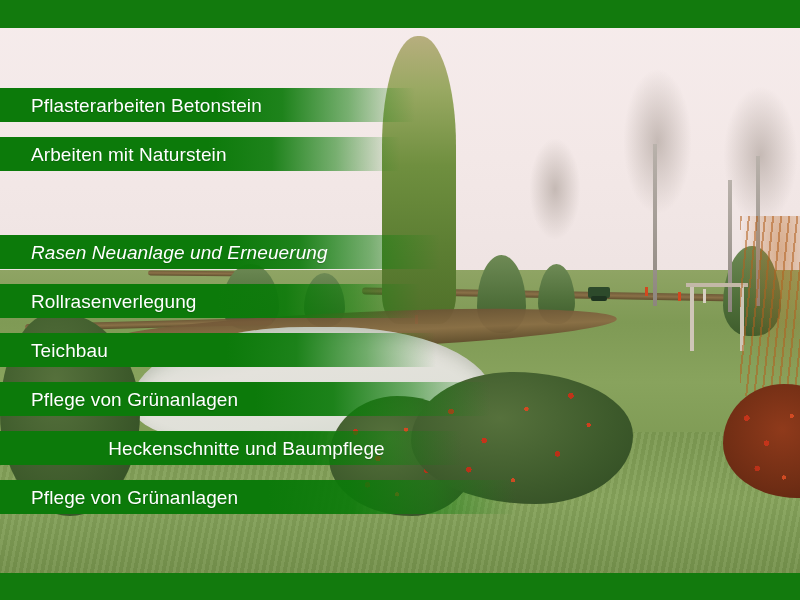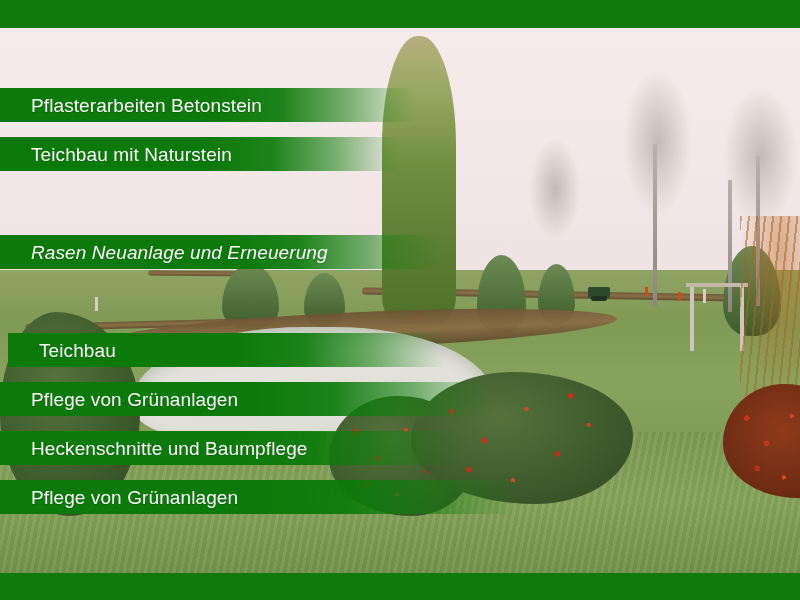--- a/index.html
+++ b/index.html
@@ -329,32 +329,35 @@
   </div>
 
   <div class="frame-top"></div>
   <div class="frame-bottom"></div>
 
   <div class="bars">
       <div class="bar" style="top: 88px; width: 415px;">
         <span class="bar-label">Pflasterarbeiten Betonstein</span>
       </div>
       <div class="bar" style="top: 137px; width: 400px;">
-        <span class="bar-label">Teichbau mit Naturstein</span>
+        <span class="bar-label">Arbeiten mit Naturstein</span>
       </div>
       <div class="bar" style="top: 235px; width: 440px; font-style: italic;">
         <span class="bar-label">Rasen Neuanlage und Erneuerung</span>
       </div>
-      <div class="bar" style="top: 333px; width: 436px; margin-left: 8px;">
+      <div class="bar" style="top: 284px; width: 420px;">
+        <span class="bar-label">Rollrasenverlegung</span>
+      </div>
+      <div class="bar" style="top: 333px; width: 436px;">
         <span class="bar-label">Teichbau</span>
       </div>
       <div class="bar" style="top: 382px; width: 490px;">
         <span class="bar-label">Pflege von Grünanlagen</span>
       </div>
-      <div class="bar" style="top: 431px; width: 462px;">
+      <div class="bar" style="top: 431px; width: 462px; justify-content: center;">
         <span class="bar-label">Heckenschnitte und Baumpflege</span>
       </div>
       <div class="bar" style="top: 480px; width: 516px;">
         <span class="bar-label">Pflege von Grünanlagen</span>
       </div>
     </div>
 
 </div>
 
 </body></html>

